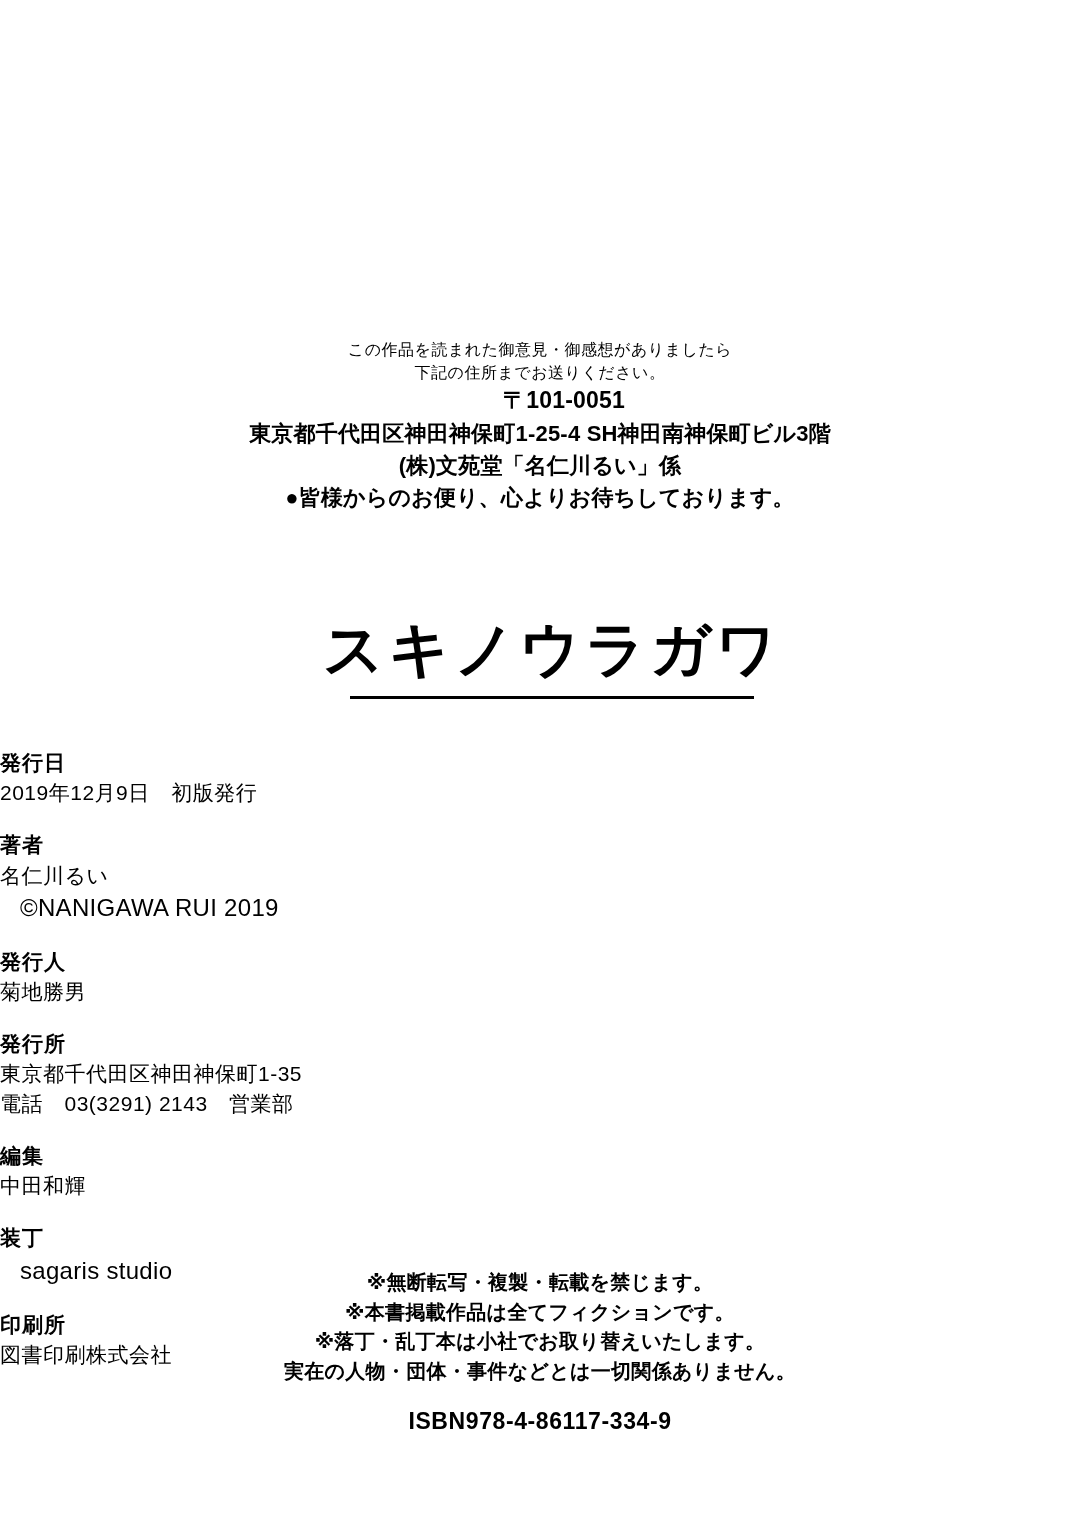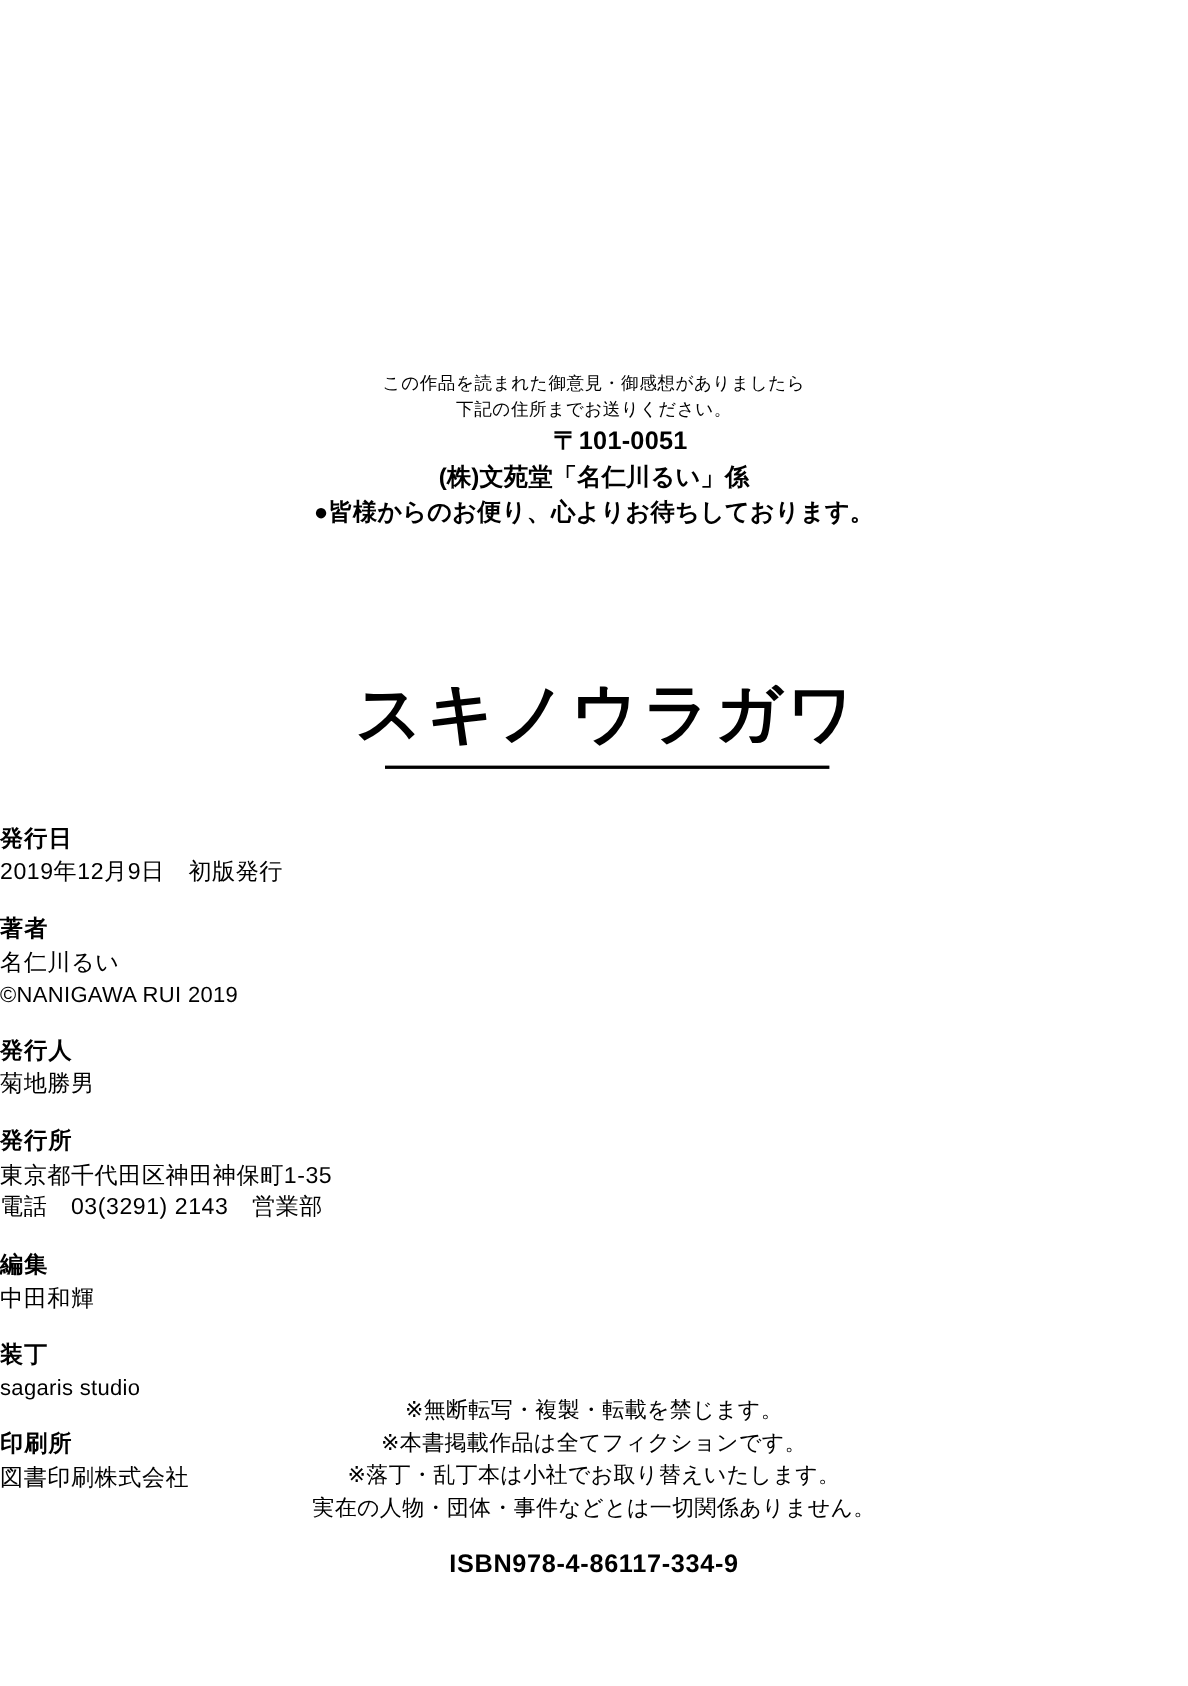--- a/index.html
+++ b/index.html
@@ -88,36 +88,37 @@
     line-height: 1.45;
     letter-spacing: 1px;
   }
   .entry .value {
     font-size: 21px;
     font-weight: 400;
     line-height: 1.42;
     letter-spacing: 0.5px;
   }
   .entry .value.latin {
-    font-size: 20px;
+    font-size: 24px;
     letter-spacing: 0.3px;
+    margin-left: 20px;
   }
 
   
   .notices {
     position: absolute;
     top: 1268px;
     left: 0;
     width: 1080px;
     text-align: center;
     line-height: 1.48;
   }
   .notices div {
     font-size: 20px;
-    font-weight: 400;
+    font-weight: 700;
     letter-spacing: 0.3px;
   }
 
   
   .isbn {
     position: absolute;
     top: 1408px;
     left: 0;
     width: 1080px;
     text-align: center;
@@ -128,20 +129,21 @@
 </style>
 </head>
 <body>
 
 <div class="page">
 
   <div class="address-block">
     <div class="line-normal">この作品を読まれた御意見・御感想がありましたら</div>
     <div class="line-normal">下記の住所までお送りください。</div>
     <div class="line-bold big">〒101-0051</div>
+    <div class="line-bold">東京都千代田区神田神保町1-25-4 SH神田南神保町ビル3階</div>
     <div class="line-bold">(株)文苑堂「名仁川るい」係</div>
     <div class="line-bold">●皆様からのお便り、心よりお待ちしております。</div>
   </div>
 
   <div class="title-wrap">
     <div class="book-title">スキノウラガワ</div>
     <div class="title-rule"></div>
   </div>
 
   <div class="colophon">

